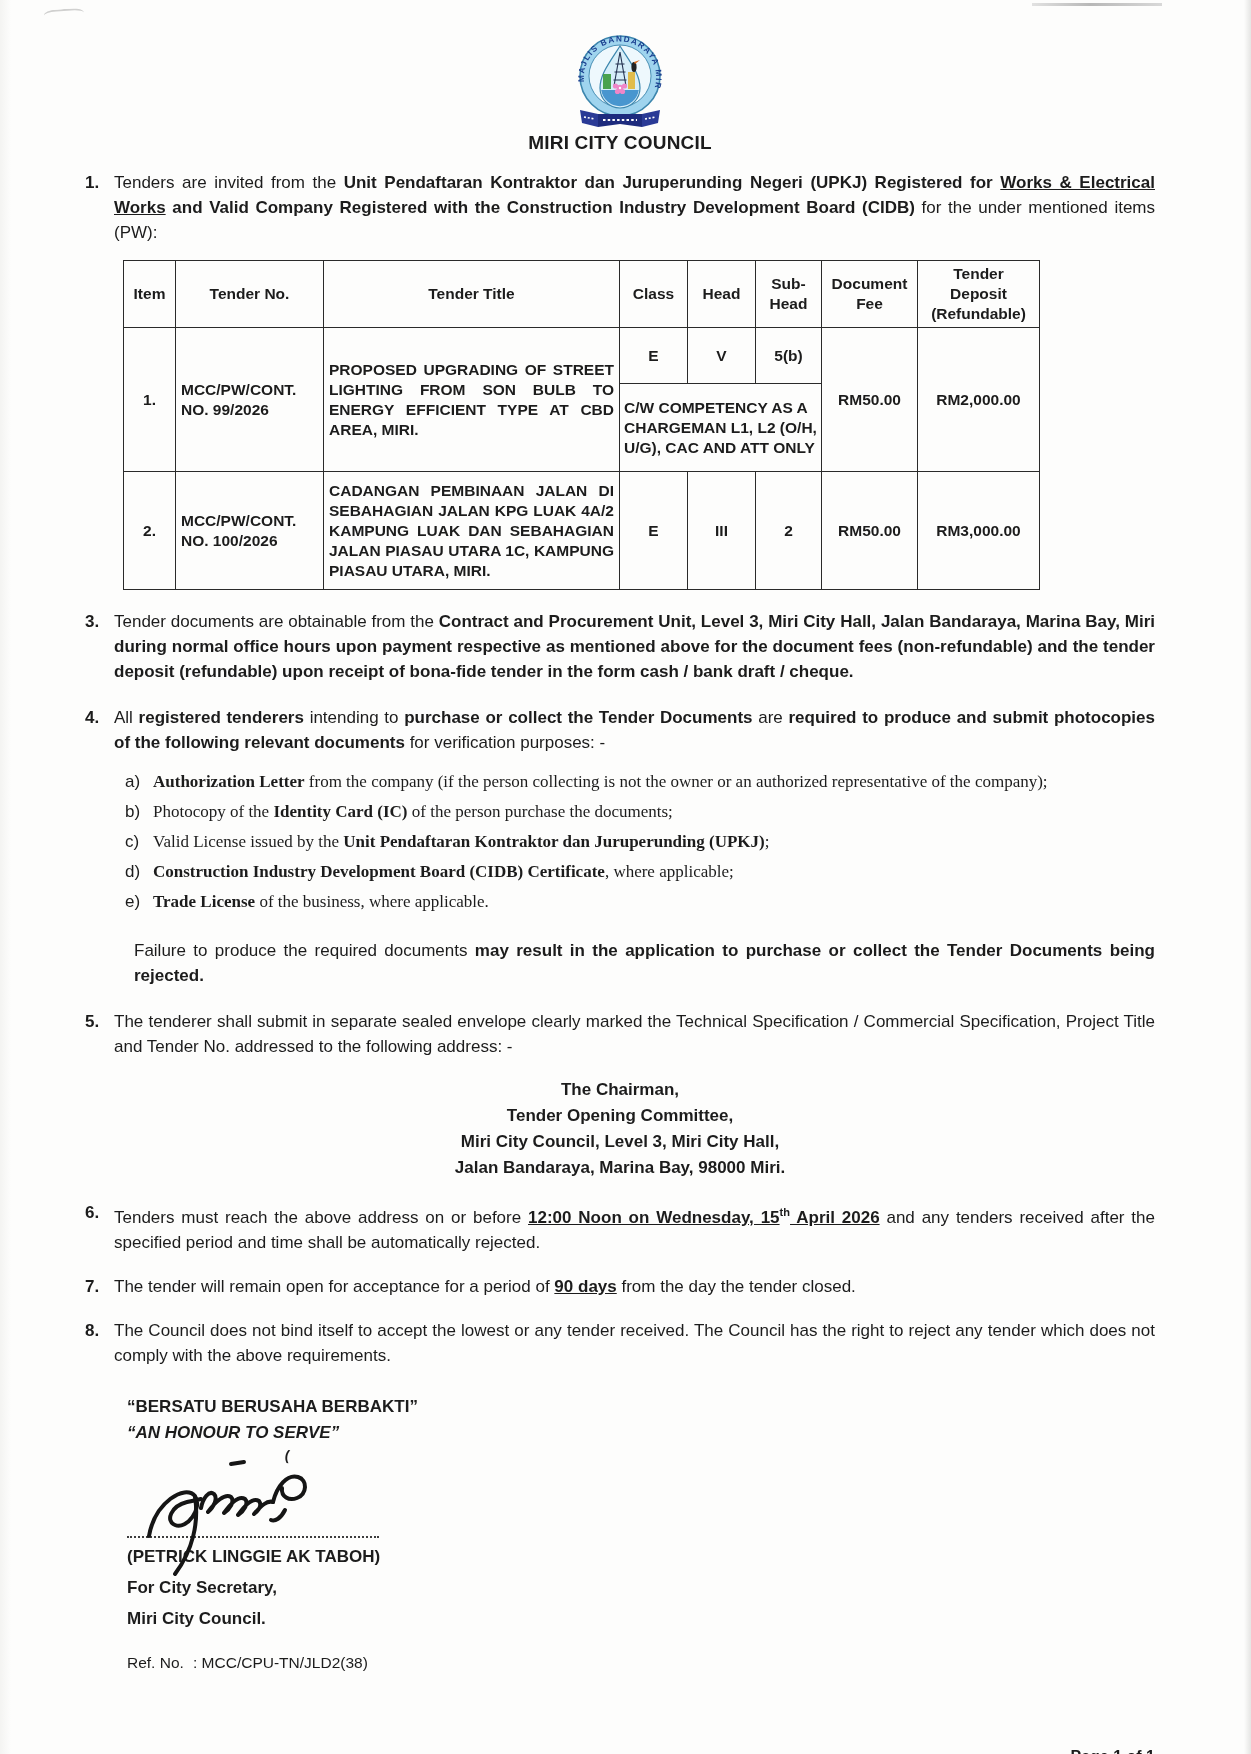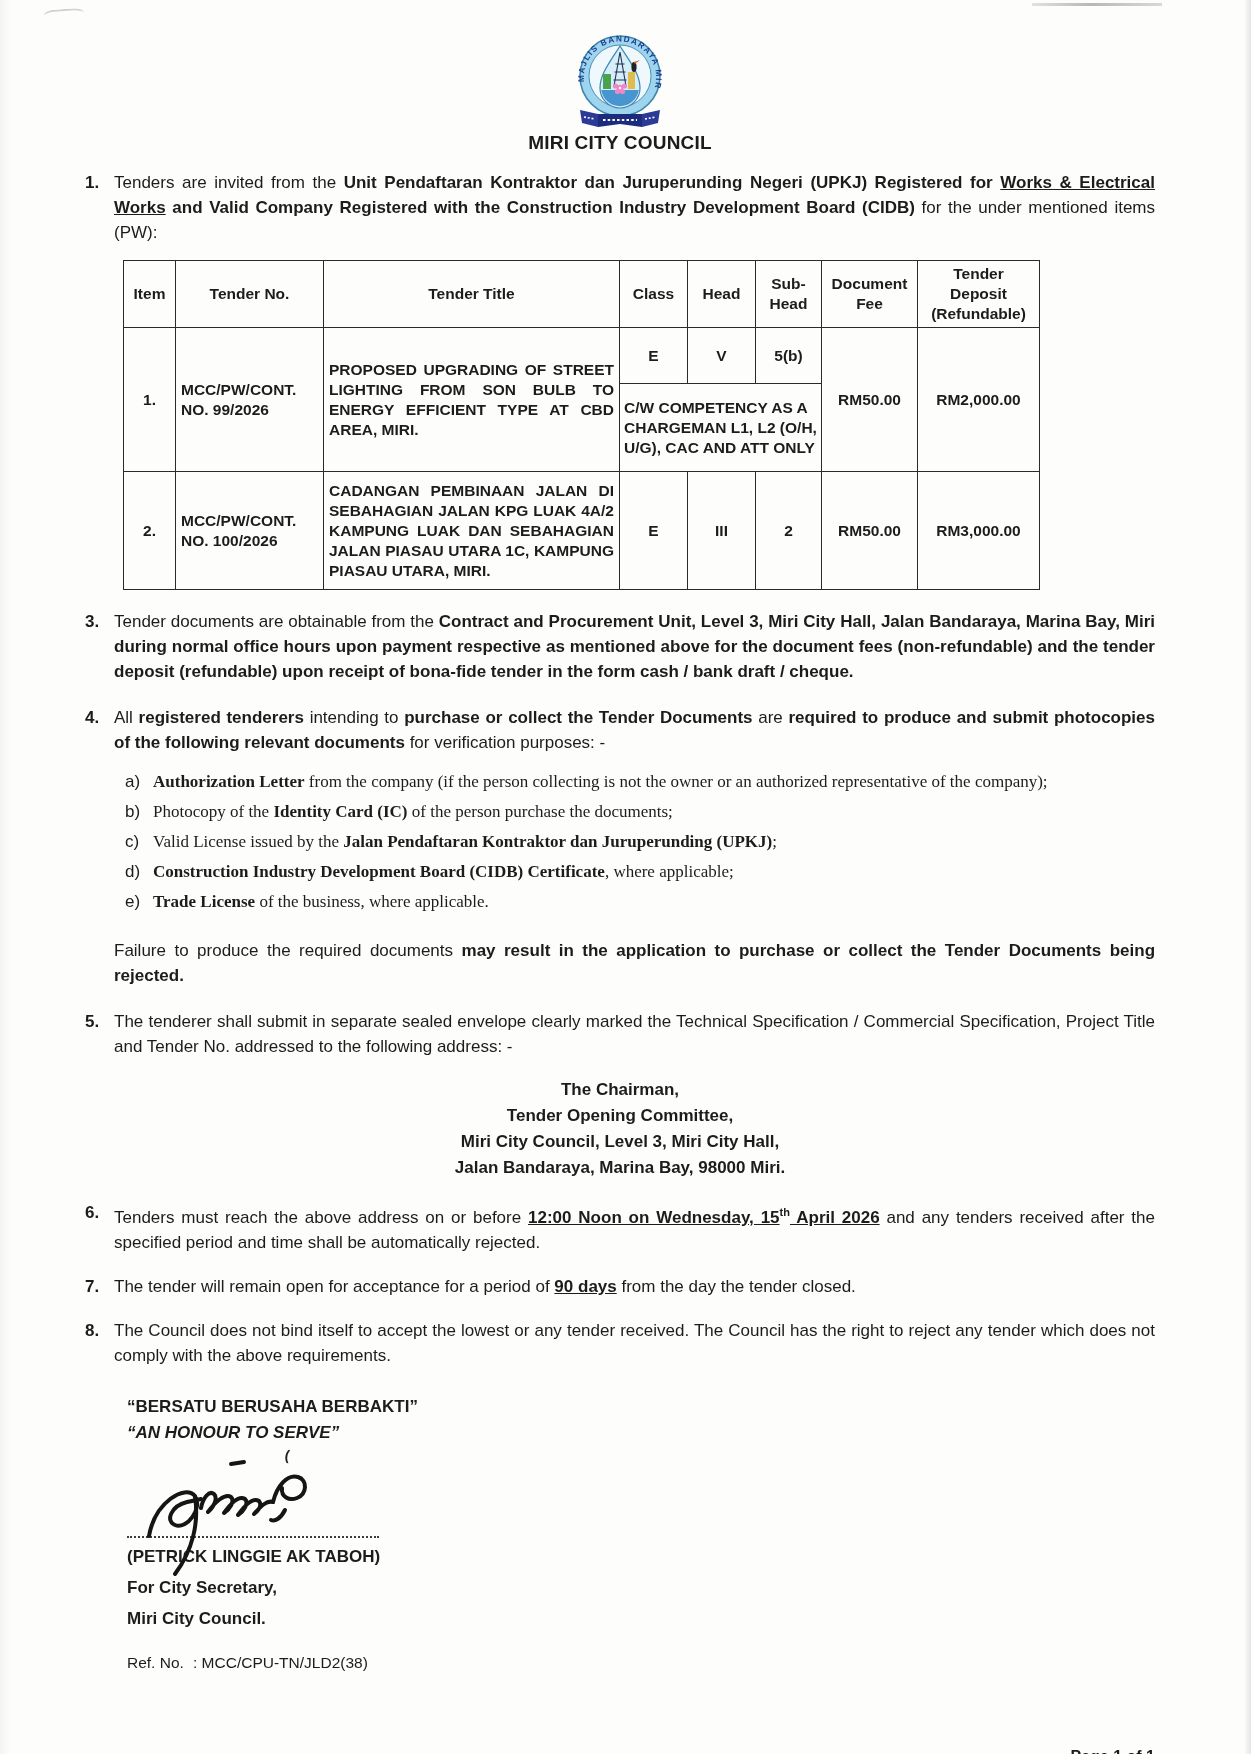--- a/index.html
+++ b/index.html
@@ -48,21 +48,21 @@
   .row-ehs td { height:56px; }
   .row-comp td { height:88px; text-align:left; padding:2px 4px; }
   .row-two td { height:118px; }
   .thead-row th { height:46px; }
 
   .sub-items { margin:14px 0 0 40px; }
   .sub-item { display:flex; font-size:17px; line-height:25px; margin-top:5px; }
   .sub-label { flex:none; width:28px; }
   .sub-text { flex:1; text-align:justify;font-family:Liberation Serif, serif; }
 
-  .note { margin-top:24px; }
+  .note { margin-top:24px;gap:20px; }
   .address-block { text-align:center; font-weight:700; font-size:17px; line-height:26px; margin-top:18px; }
   .motto { margin:26px 0 0 42px; font-size:17px; line-height:26px; font-weight:700; position:relative; }
   .motto-mark { position:absolute; left:158px; bottom:-22px; font-size:14px; font-weight:700; transform:rotate(8deg); }
 
   .sig-block { position:relative; margin:88px 0 0 42px; }
   .sig-svg { position:absolute; left:8px; top:-84px; width:262px; height:132px; pointer-events:none; }
   .sig-line { width:252px; border-bottom:2.5px dotted #3d3d3d; height:4px; }
   .sig-name { font-size:17px; font-weight:700; line-height:25px; margin-top:6px; }
 
   .ref-block { margin:20px 0 0 42px; font-size:15.5px; line-height:24px; }
@@ -179,21 +179,21 @@
       <div class="sub-item">
         <span class="sub-label">a)</span>
         <div class="sub-text"><span class="b">Authorization Letter</span><span> from the company (if the person collecting is not the owner or an authorized representative of the company);</span></div>
       </div>
       <div class="sub-item">
         <span class="sub-label">b)</span>
         <div class="sub-text"><span>Photocopy of the </span><span class="b">Identity Card (IC)</span><span> of the person purchase the documents;</span></div>
       </div>
       <div class="sub-item">
         <span class="sub-label">c)</span>
-        <div class="sub-text"><span>Valid License issued by the </span><span class="b">Jalan Pendaftaran Kontraktor dan Juruperunding (UPKJ)</span><span>;</span></div>
+        <div class="sub-text"><span>Valid License issued by the </span><span class="b">Unit Pendaftaran Kontraktor dan Juruperunding (UPKJ)</span><span>;</span></div>
       </div>
       <div class="sub-item">
         <span class="sub-label">d)</span>
         <div class="sub-text"><span class="b">Construction Industry Development Board (CIDB) Certificate</span><span>, where applicable;</span></div>
       </div>
       <div class="sub-item">
         <span class="sub-label">e)</span>
         <div class="sub-text"><span class="b">Trade License</span><span> of the business, where applicable.</span></div>
       </div>
     </div>

